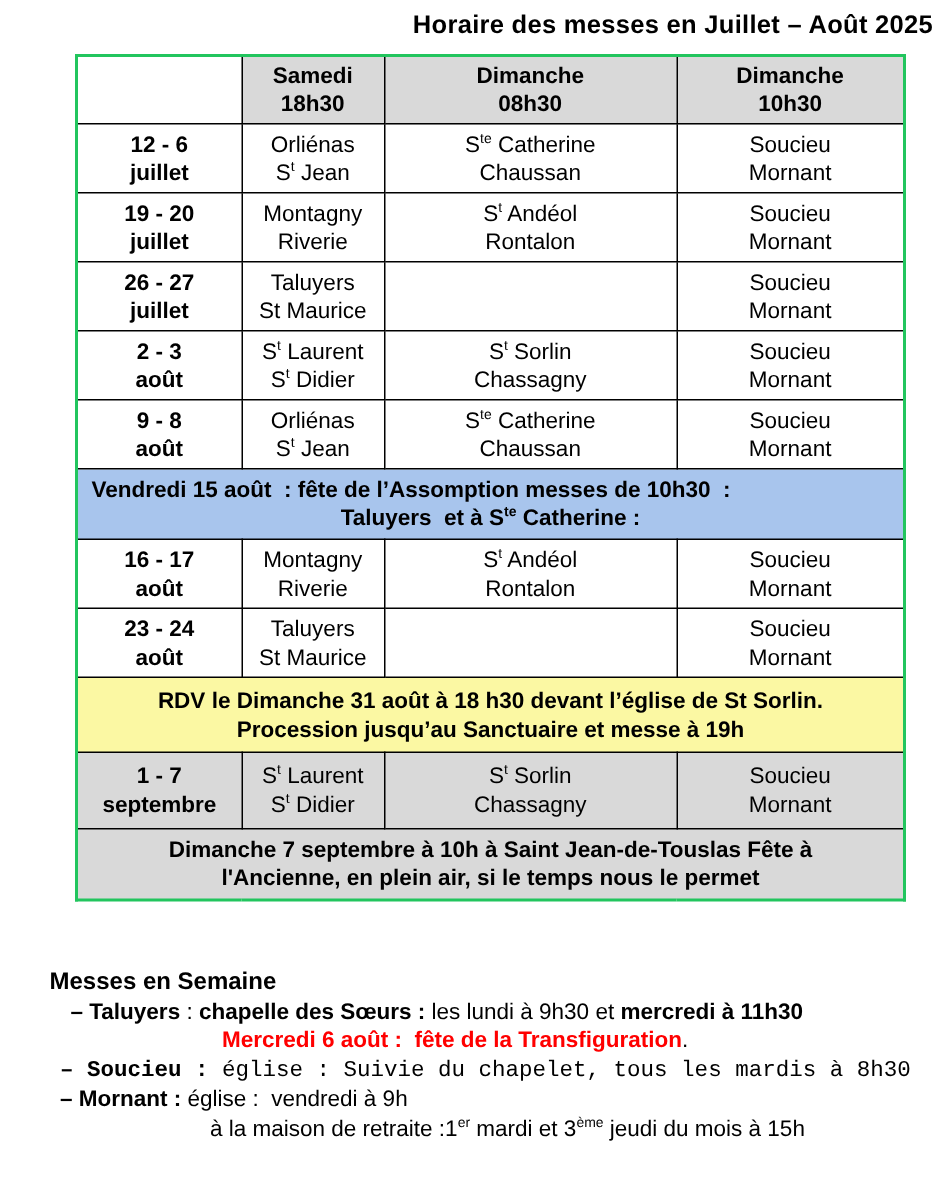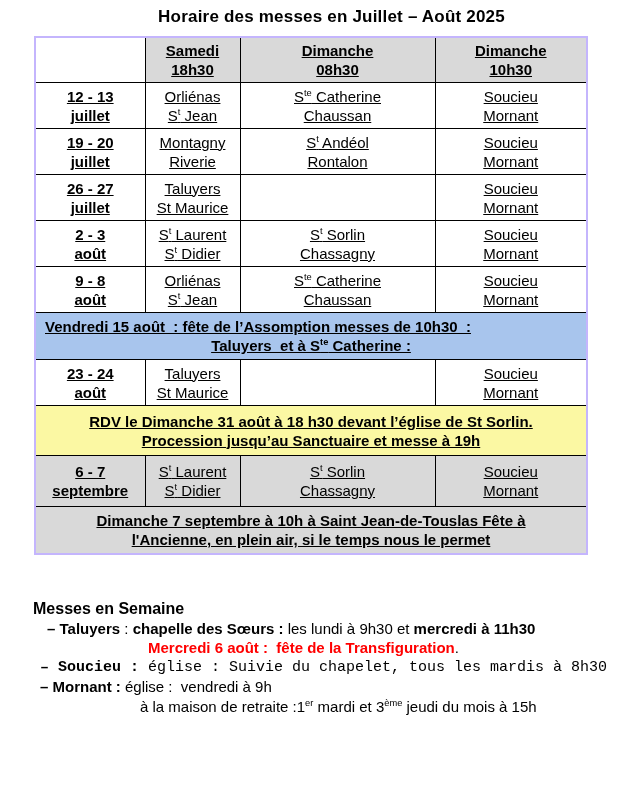--- a/index.html
+++ b/index.html
@@ -4,30 +4,29 @@
 <style>
   html,body{margin:0;padding:0;background:#fff;}
   body{
     width:622px;height:788px;
     font-family:"Liberation Sans",sans-serif;
     color:#000;
     overflow:hidden;
   }
   .page{padding-top:7px;}
   .title{
-    font-size:17px;font-weight:bold;text-align:center;
+    font-size:17px;font-weight:bold;text-align:right;
     margin:0 0 9px 0;letter-spacing:.2px;padding-left:41px;
   }
   table.schedule{
     border-collapse:collapse;
     table-layout:fixed;
-    margin-left:34px;
+    margin-left:50px;
     width:552px;
-    border:2px solid #c4b5fd;
-    text-decoration:underline;
+    border:2px solid #22c55e;
   }
   table.schedule td{
     border:1px solid #000;
     text-align:center;
     vertical-align:middle;
     font-size:15px;
     line-height:19px;
     padding:2px 3px;
     white-space:pre-wrap;
   }
@@ -74,21 +73,21 @@
         <col style="width:152px">
     </colgroup>
     <tbody>
         <tr class="header-row">
           <td><div></div></td>
           <td><div>Samedi</div><div>18h30</div></td>
           <td><div>Dimanche</div><div>08h30</div></td>
           <td><div>Dimanche</div><div>10h30</div></td>
         </tr>
         <tr class="data-row">
-          <td class="date-cell"><div>12 - 13</div><div>juillet</div></td>
+          <td class="date-cell"><div>12 - 6</div><div>juillet</div></td>
           <td><div>Orliénas</div><div>S<sup>t</sup> Jean</div></td>
           <td><div>S<sup>te</sup> Catherine</div><div>Chaussan</div></td>
           <td><div>Soucieu</div><div>Mornant</div></td>
         </tr>
         <tr class="data-row">
           <td class="date-cell"><div>19 - 20</div><div>juillet</div></td>
           <td><div>Montagny</div><div>Riverie</div></td>
           <td><div>S<sup>t</sup> Andéol</div><div>Rontalon</div></td>
           <td><div>Soucieu</div><div>Mornant</div></td>
         </tr>
@@ -107,30 +106,36 @@
         <tr class="data-row">
           <td class="date-cell"><div>9 - 8</div><div>août</div></td>
           <td><div>Orliénas</div><div>S<sup>t</sup> Jean</div></td>
           <td><div>S<sup>te</sup> Catherine</div><div>Chaussan</div></td>
           <td><div>Soucieu</div><div>Mornant</div></td>
         </tr>
         <tr class="bg-blue">
           <td colspan="4" class="banner"><div class="align-left">Vendredi 15 août  : fête de l’Assomption messes de 10h30  :</div><div class="align-center">Taluyers  et à S<sup>te</sup> Catherine :</div></td>
         </tr>
         <tr class="data-row">
+          <td class="date-cell"><div>16 - 17</div><div>août</div></td>
+          <td><div>Montagny</div><div>Riverie</div></td>
+          <td><div>S<sup>t</sup> Andéol</div><div>Rontalon</div></td>
+          <td><div>Soucieu</div><div>Mornant</div></td>
+        </tr>
+        <tr class="data-row">
           <td class="date-cell"><div>23 - 24</div><div>août</div></td>
           <td><div>Taluyers</div><div>St Maurice</div></td>
           <td></td>
           <td><div>Soucieu</div><div>Mornant</div></td>
         </tr>
         <tr class="bg-yellow banner-yellow">
           <td colspan="4" class="banner"><div class="align-center">RDV le Dimanche 31 août à 18 h30 devant l’église de St Sorlin.</div><div class="align-center">Procession jusqu’au Sanctuaire et messe à 19h</div></td>
         </tr>
         <tr class="bg-gray tall-row">
-          <td class="date-cell"><div>6 - 7</div><div>septembre</div></td>
+          <td class="date-cell"><div>1 - 7</div><div>septembre</div></td>
           <td><div>S<sup>t</sup> Laurent</div><div>S<sup>t</sup> Didier</div></td>
           <td><div>S<sup>t</sup> Sorlin</div><div>Chassagny</div></td>
           <td><div>Soucieu</div><div>Mornant</div></td>
         </tr>
         <tr class="bg-gray">
           <td colspan="4" class="banner"><div class="align-center">Dimanche 7 septembre à 10h à Saint Jean-de-Touslas Fête à</div><div class="align-center">l'Ancienne, en plein air, si le temps nous le permet</div></td>
         </tr>
       </tbody>
   </table>
 

